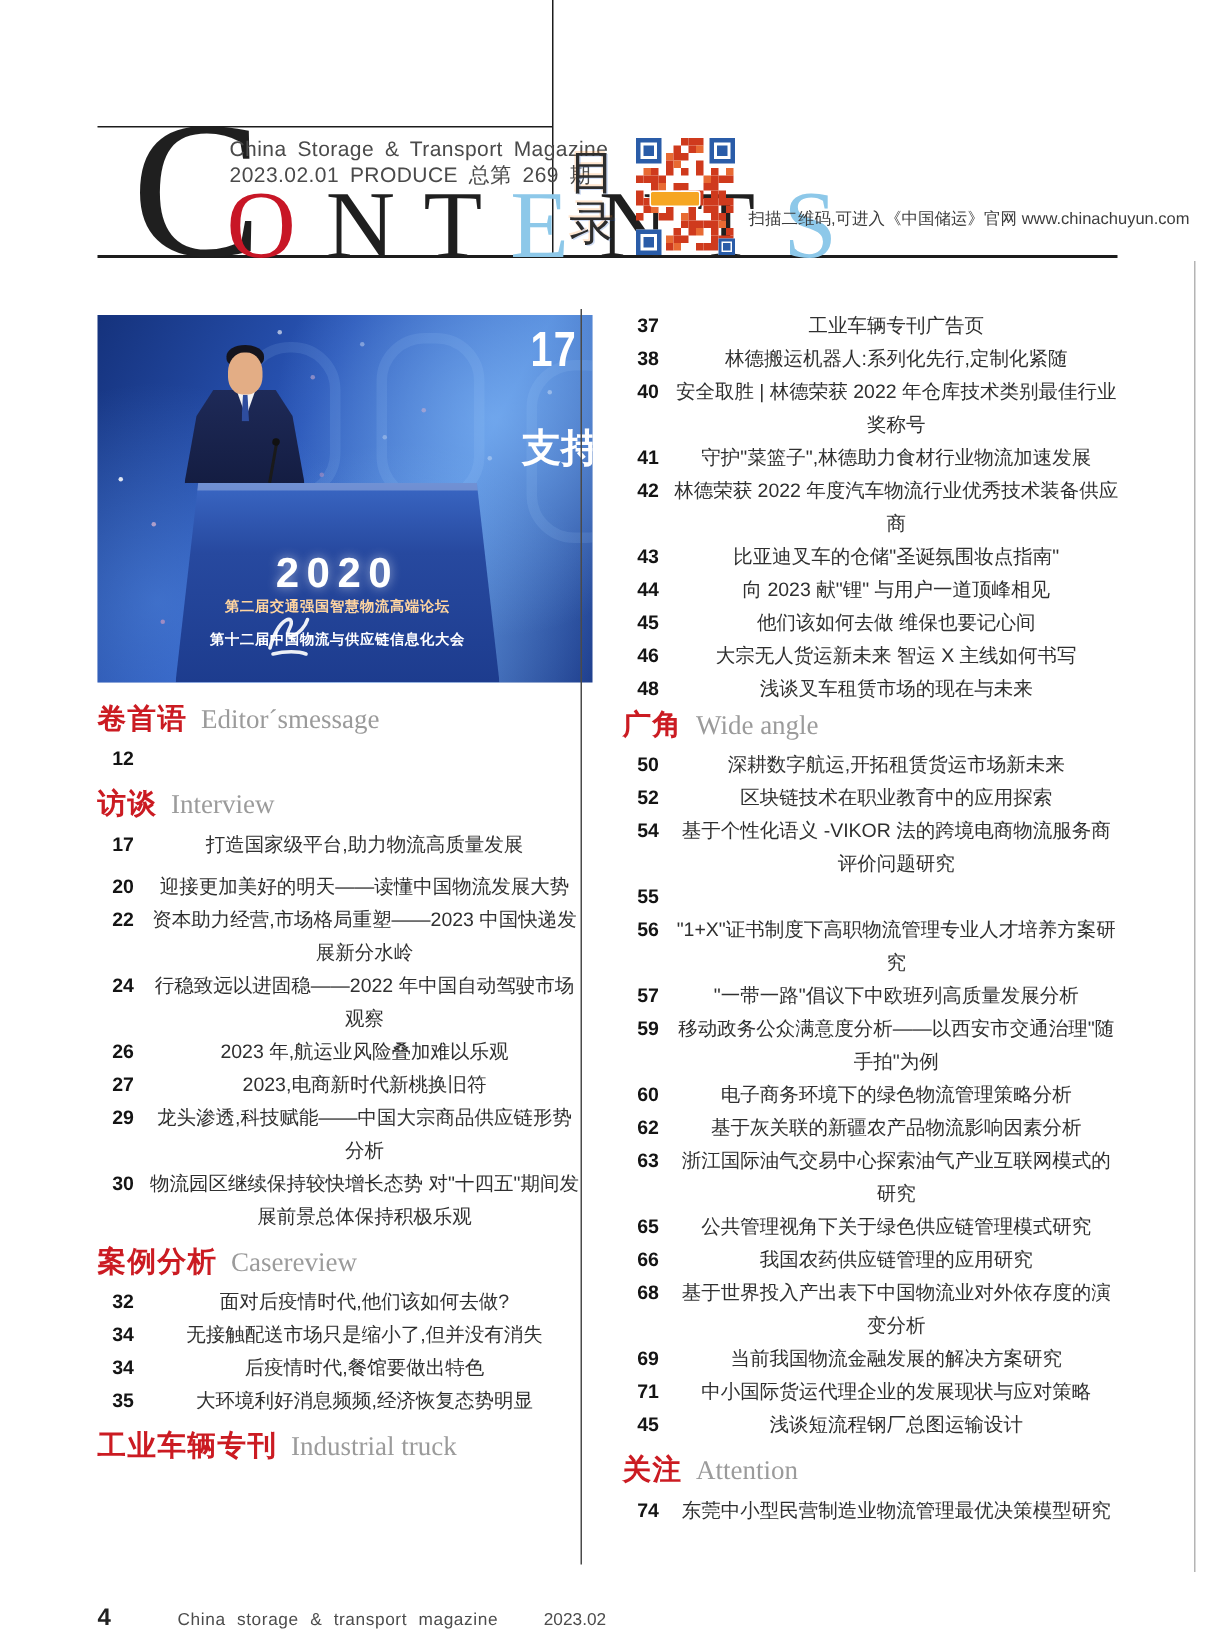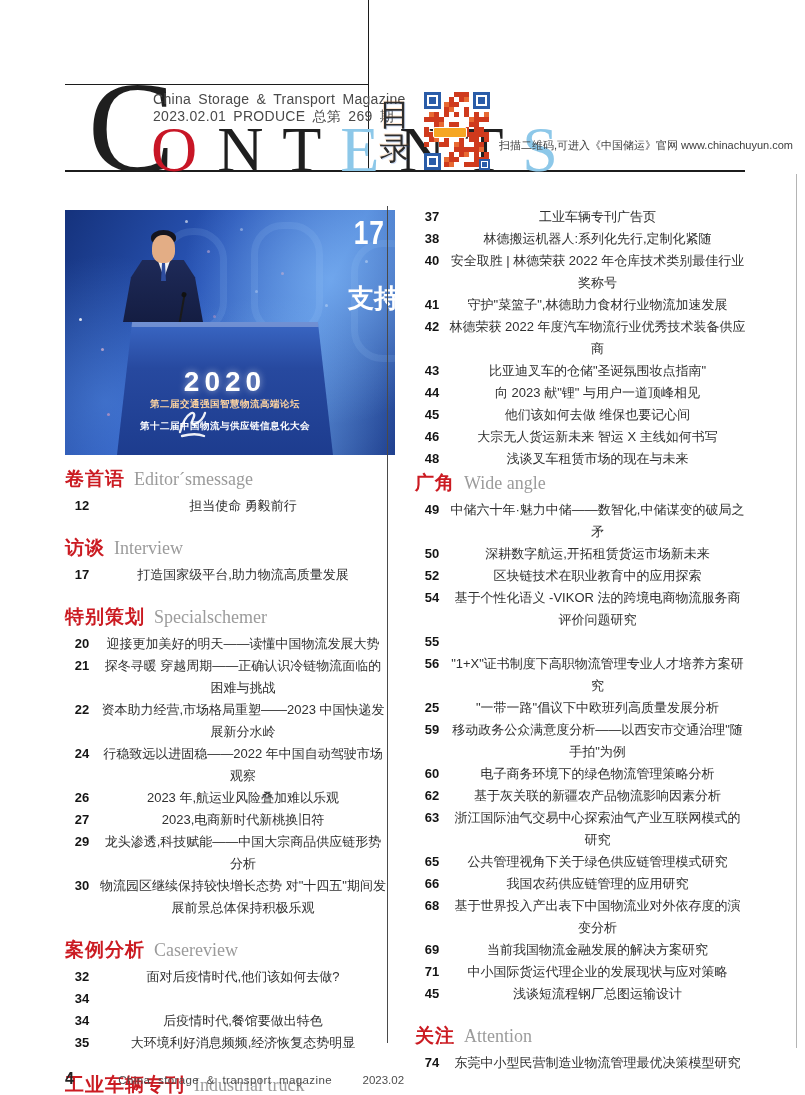--- a/index.html
+++ b/index.html
@@ -72,21 +72,21 @@
         font-size:9.5px;font-weight:bold;letter-spacing:.5px;}
   .callig{position:absolute;left:58px;top:82px;}
   .photo-badge{position:absolute;right:10px;top:4px;color:#fff;font-weight:800;font-size:33px;
         transform:scaleX(.8);transform-origin:right top;letter-spacing:1px;}
   .photo-side{position:absolute;right:-5px;top:71px;color:#fff;font-weight:bold;font-size:26px;}
 
   
   .col{position:absolute;}
   .col-left{left:65px;top:466px;width:322px;}
   .col-right{left:415px;top:206px;width:331px;}
-  .section{margin-top:18px;}
+  .section{margin-top:6px;}
   .section:first-child{margin-top:0;}
   .sec-head{height:22px;margin-bottom:7px;white-space:nowrap;}
   .sec-cn{color:#cb1b22;font-weight:bold;font-size:19px;letter-spacing:1px;}
   .sec-en{color:#9b9b9b;font-family:"Liberation Serif","DejaVu Serif",serif;font-size:18px;margin-left:9px;}
   .entry{display:flex;line-height:22px;font-size:13px;color:#303030;text-align:center;}
   .entry .pg{flex:none;width:34px;font-weight:bold;color:#141414;}
   .entry .ti{flex:1;}
 
   .divider-center{position:absolute;left:387px;top:206px;width:1px;height:837px;background:#4a4a4a;}
   .divider-right{position:absolute;left:796px;top:174px;width:1px;height:874px;background:#b4b4b4;}
@@ -262,51 +262,43 @@
   <div class="divider-right"></div>
 
   <div class="col col-left">
   <div class="section">
     <div class="sec-head">
       <span class="sec-cn">卷首语</span><span class="sec-en">Editor´smessage</span>
     </div>
     <div>
   <div class="entry">
     <span class="pg">12</span>
-    <span class="ti">担当使命 勇毅前行</span>
   </div>
 </div>
   </div>
 
   <div class="section">
     <div class="sec-head">
       <span class="sec-cn">访谈</span><span class="sec-en">Interview</span>
     </div>
     <div>
   <div class="entry">
     <span class="pg">17</span>
     <span class="ti">打造国家级平台,助力物流高质量发展</span>
   </div>
 </div>
   </div>
 
   <div class="section">
-    <div class="sec-head">
-      <span class="sec-cn">特别策划</span><span class="sec-en">Specialschemer</span>
-    </div>
     <div>
   <div class="entry">
     <span class="pg">20</span>
     <span class="ti">迎接更加美好的明天——读懂中国物流发展大势</span>
   </div>
 
-  <div class="entry">
-    <span class="pg">21</span>
-    <span class="ti">探冬寻暖 穿越周期——正确认识冷链物流面临的困难与挑战</span>
-  </div>
 
   <div class="entry">
     <span class="pg">22</span>
     <span class="ti">资本助力经营,市场格局重塑——2023 中国快递发展新分水岭</span>
   </div>
 
   <div class="entry">
     <span class="pg">24</span>
     <span class="ti">行稳致远以进固稳——2022 年中国自动驾驶市场观察</span>
   </div>
@@ -338,20 +330,21 @@
       <span class="sec-cn">案例分析</span><span class="sec-en">Casereview</span>
     </div>
     <div>
   <div class="entry">
     <span class="pg">32</span>
     <span class="ti">面对后疫情时代,他们该如何去做?</span>
   </div>
 
   <div class="entry">
     <span class="pg">34</span>
+    <span class="ti">无接触配送市场只是缩小了,但并没有消失</span>
   </div>
 
   <div class="entry">
     <span class="pg">34</span>
     <span class="ti">后疫情时代,餐馆要做出特色</span>
   </div>
 
   <div class="entry">
     <span class="pg">35</span>
     <span class="ti">大环境利好消息频频,经济恢复态势明显</span>
@@ -418,24 +411,20 @@
     <span class="pg">48</span>
     <span class="ti">浅谈叉车租赁市场的现在与未来</span>
   </div>
 </div>
     <div>
   <div class="section">
     <div class="sec-head">
       <span class="sec-cn">广角</span><span class="sec-en">Wide angle</span>
     </div>
     <div>
-  <div class="entry">
-    <span class="pg">49</span>
-    <span class="ti">中储六十年·魅力中储——数智化,中储谋变的破局之矛</span>
-  </div>
 
   <div class="entry">
     <span class="pg">50</span>
     <span class="ti">深耕数字航运,开拓租赁货运市场新未来</span>
   </div>
 
   <div class="entry">
     <span class="pg">52</span>
     <span class="ti">区块链技术在职业教育中的应用探索</span>
   </div>
@@ -448,21 +437,21 @@
   <div class="entry">
     <span class="pg">55</span>
   </div>
 
   <div class="entry">
     <span class="pg">56</span>
     <span class="ti">"1+X"证书制度下高职物流管理专业人才培养方案研究</span>
   </div>
 
   <div class="entry">
-    <span class="pg">25</span>
+    <span class="pg">57</span>
     <span class="ti">"一带一路"倡议下中欧班列高质量发展分析</span>
   </div>
 
   <div class="entry">
     <span class="pg">59</span>
     <span class="ti">移动政务公众满意度分析——以西安市交通治理"随手拍"为例</span>
   </div>
 
   <div class="entry">
     <span class="pg">60</span>

